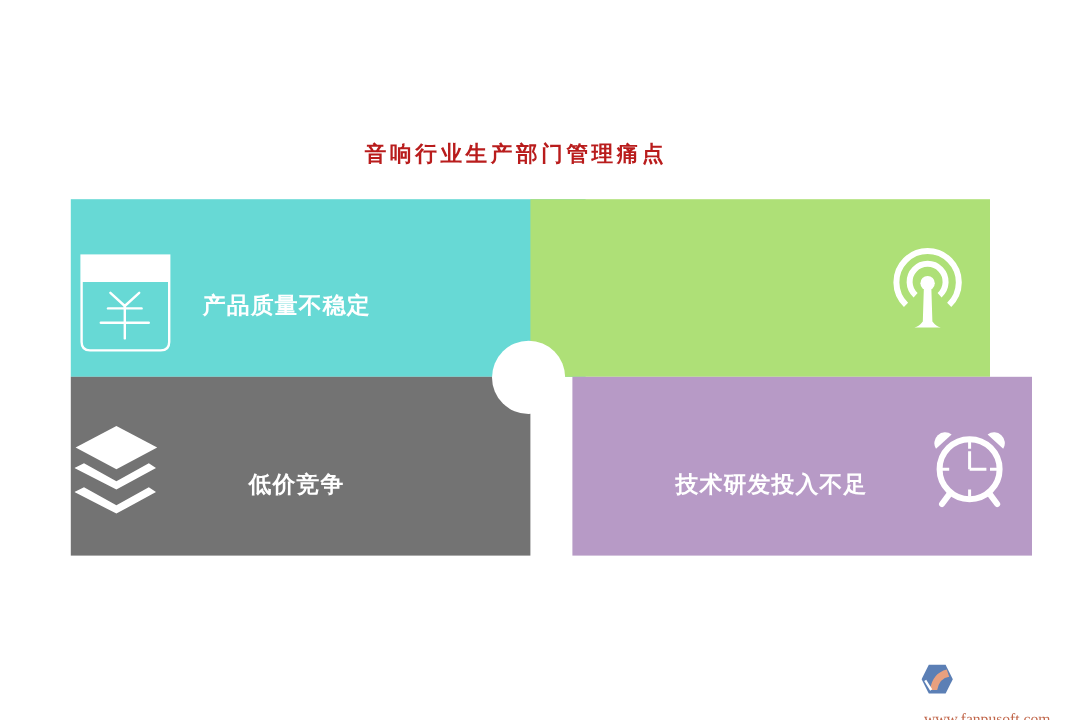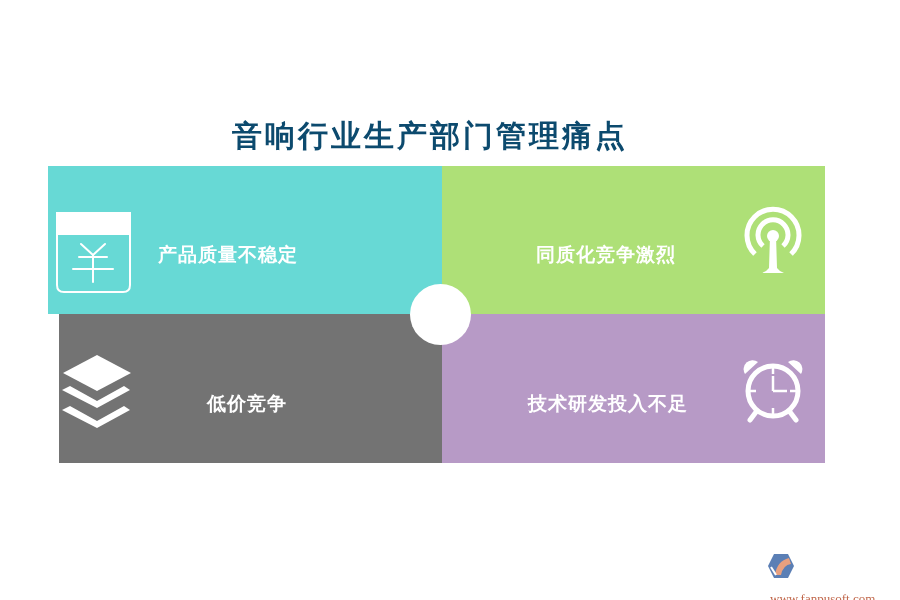--- a/index.html
+++ b/index.html
@@ -2,26 +2,26 @@
 <html><head>
   <meta charset="utf-8">
   <style>
     html, body { margin: 0; padding: 0; }
     body {
       width: 900px; height: 600px; background: #ffffff; position: relative; overflow: hidden;
       font-family: "DejaVu Sans", "Liberation Sans", sans-serif;
     }
     .title {
       position: absolute; left: 0; top: 116px; width: 860px; text-align: center;
-      font-size: 30px; font-weight: bold; letter-spacing: 3px; color: #0c4a6e;
+      font-size: 18px; font-weight: bold; letter-spacing: 3px; color: #b91c1c;
     }
     .quad {
       position: absolute; width: 383px; height: 148px;
     }
-    .q1 { left: 48px; top: 166px; padding-left: 46px; }
+    .q1 { left: 59px; top: 166px; padding-left: 46px; }
     .q2 { left: 442px; top: 166px; }
     .q3 { left: 59px; top: 314px; height: 149px; }
     .q4 { left: 442px; top: 314px; height: 149px; }
     .qlabel {
       position: absolute; color: #ffffff; font-size: 19px; font-weight: bold;
       white-space: nowrap; letter-spacing: 1px;
     }
     .center-circle {
       position: absolute; left: 410px; top: 284px; width: 61px; height: 61px;
       border-radius: 50%; background: #ffffff;
@@ -58,33 +58,32 @@
 
 <div class="quad q2" style="background:#aee077;">
   <svg class="icon" style="left:300px; top:40px;" width="62" height="72" viewBox="0 0 62 72">
     <g fill="none" stroke="#ffffff" stroke-width="5">
       <path d="M13 48 A26 26 0 1 1 49 48"></path>
       <path d="M21 40 A15 15 0 1 1 41 40"></path>
     </g>
     <circle cx="31" cy="30" r="6" fill="#ffffff"></circle>
     <path d="M28 30 L34 30 L35 62 Q38 66 42 67 L20 67 Q24 66 27 62 Z" fill="#ffffff"></path>
   </svg>
-  <div class="qlabel" style="left:94px; top:76px;">同质化竞争激烈</div>
 </div>
 
 <div class="quad q3" style="background:#737373;">
   <svg class="icon" style="left:3px; top:35px;" width="70" height="82" viewBox="0 0 70 82">
     <polygon points="35,6 69,24 35,42 1,24" fill="#ffffff"></polygon>
     <polygon points="8,37 35,52 62,37 68,41 35,59 0,41" fill="#ffffff"></polygon>
     <polygon points="8,57 35,72 62,57 68,61 35,79 0,61" fill="#ffffff"></polygon>
   </svg>
   <div class="qlabel" style="left:148px; top:77px;">低价竞争</div>
 </div>
 
-<div class="quad q4" style="background:#b79ac6;">
+<div class="quad q4" style="background:#b79ac6;margin-left:35px;">
   <svg class="icon" style="left:300px; top:42px;" width="62" height="70" viewBox="0 0 62 70">
     <path d="M3 18 A9 9 0 0 1 16 6 Z" fill="#ffffff"></path>
     <path d="M59 18 A9 9 0 0 0 46 6 Z" fill="#ffffff"></path>
     <circle cx="31" cy="35" r="25" fill="none" stroke="#ffffff" stroke-width="5"></circle>
     <g stroke="#ffffff" stroke-width="2.5">
       <line x1="31" y1="12" x2="31" y2="18"></line>
       <line x1="31" y1="52" x2="31" y2="58"></line>
       <line x1="8" y1="35" x2="14" y2="35"></line>
       <line x1="48" y1="35" x2="54" y2="35"></line>
       <line x1="31" y1="20" x2="31" y2="35"></line>

